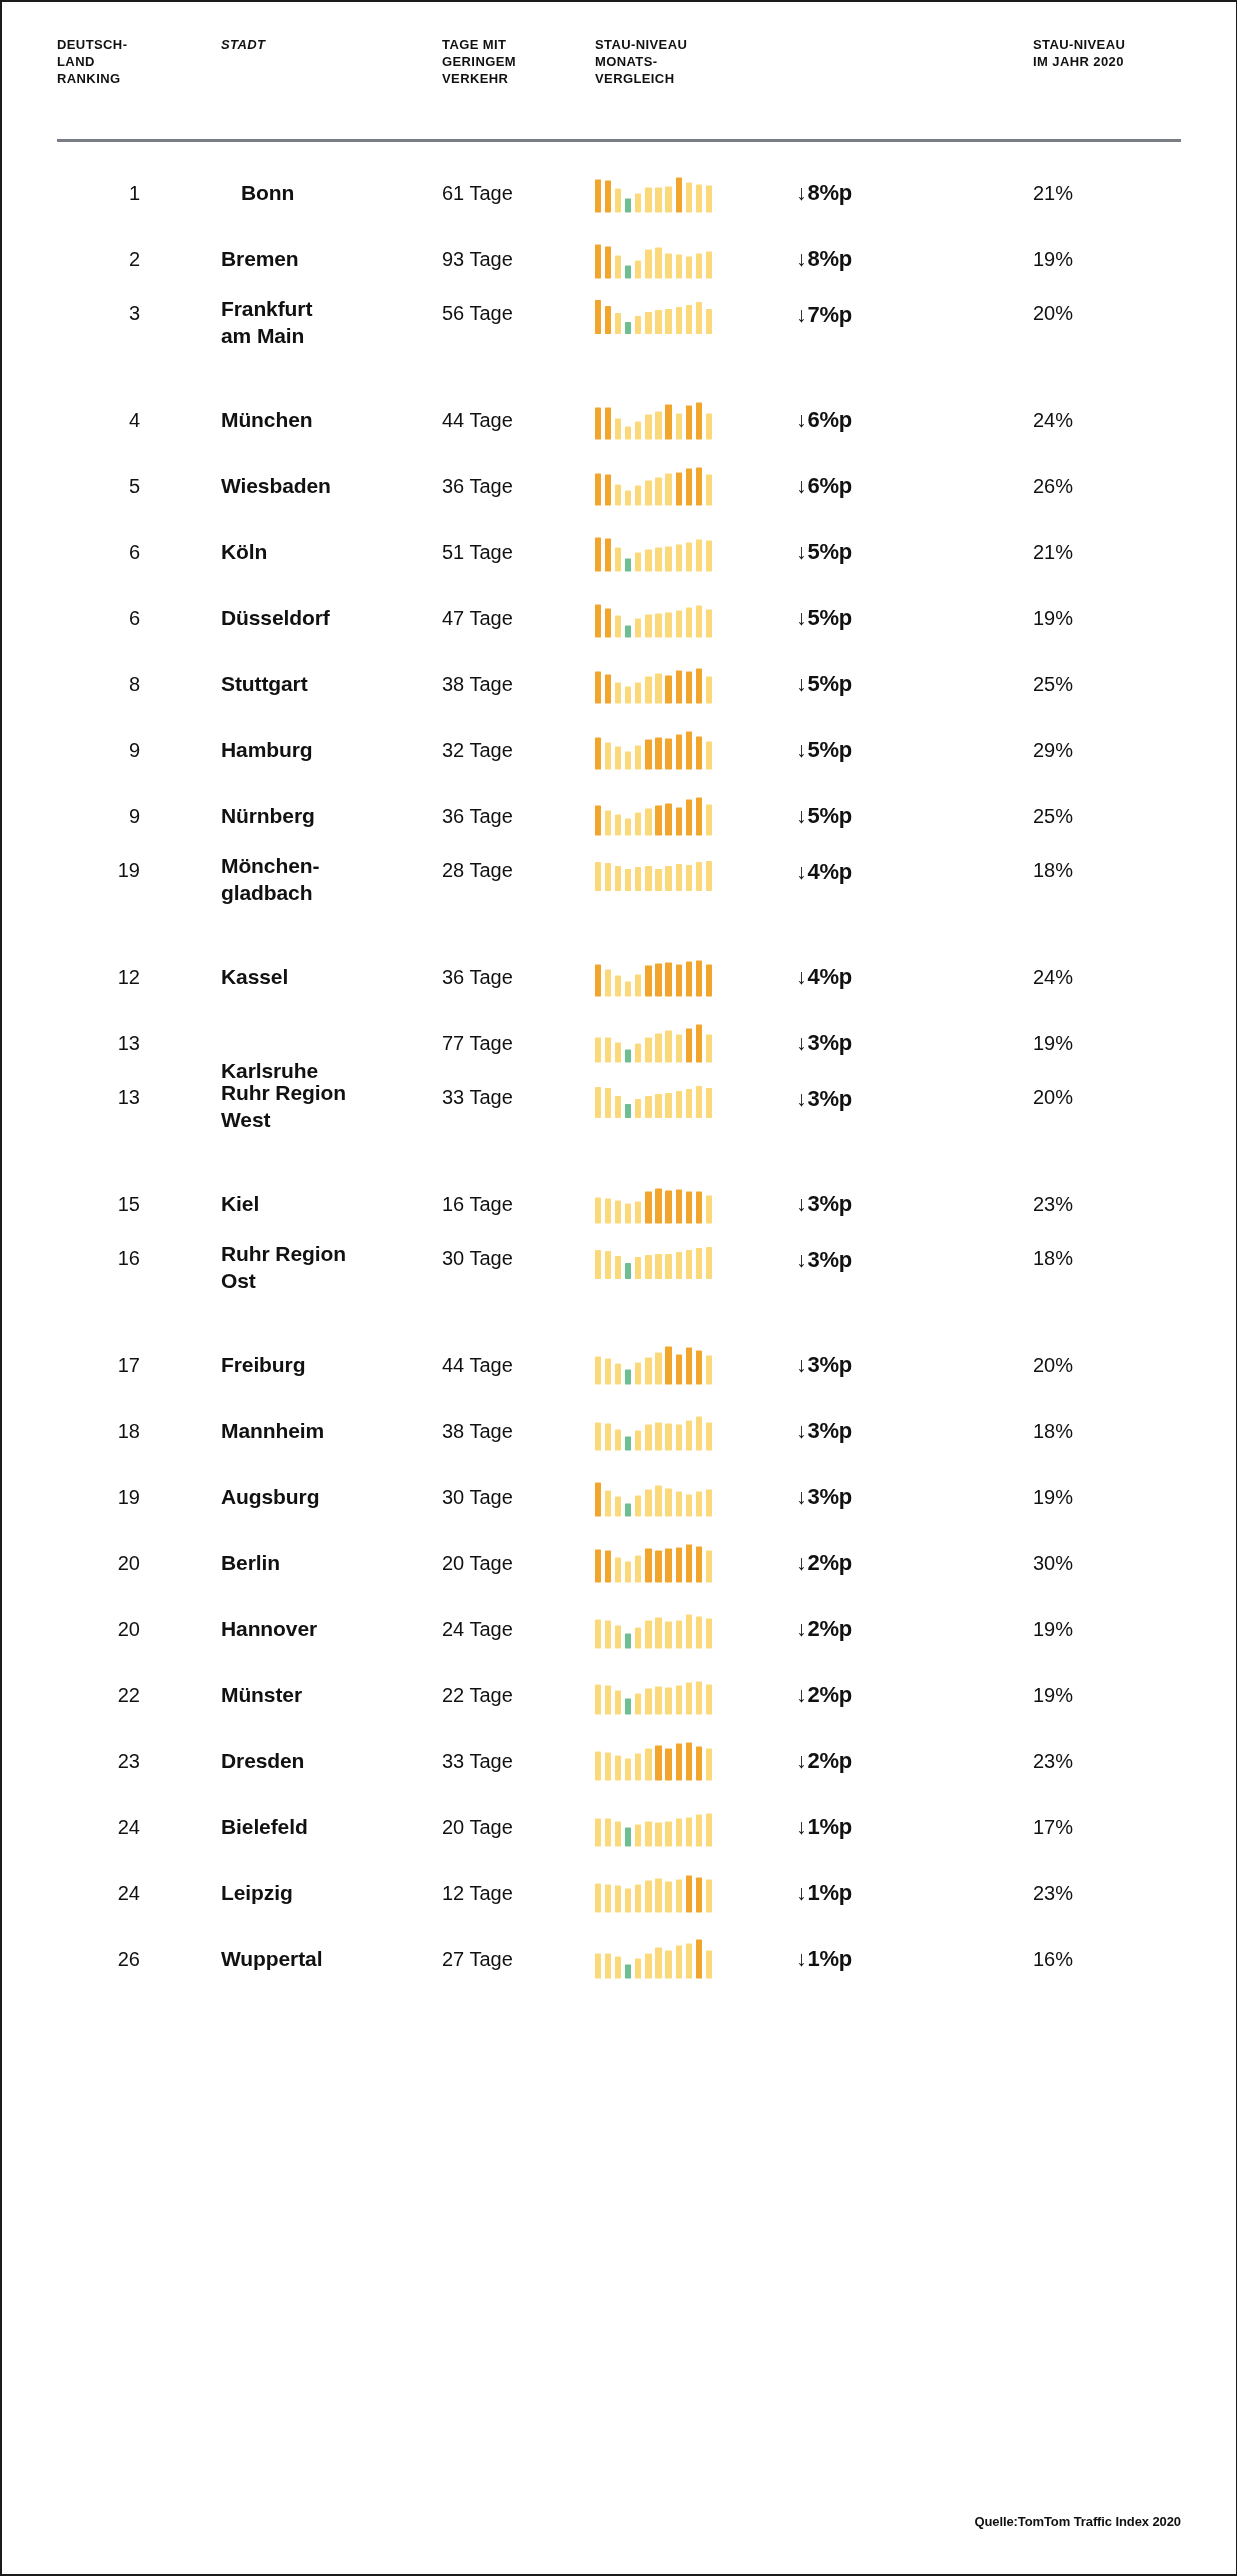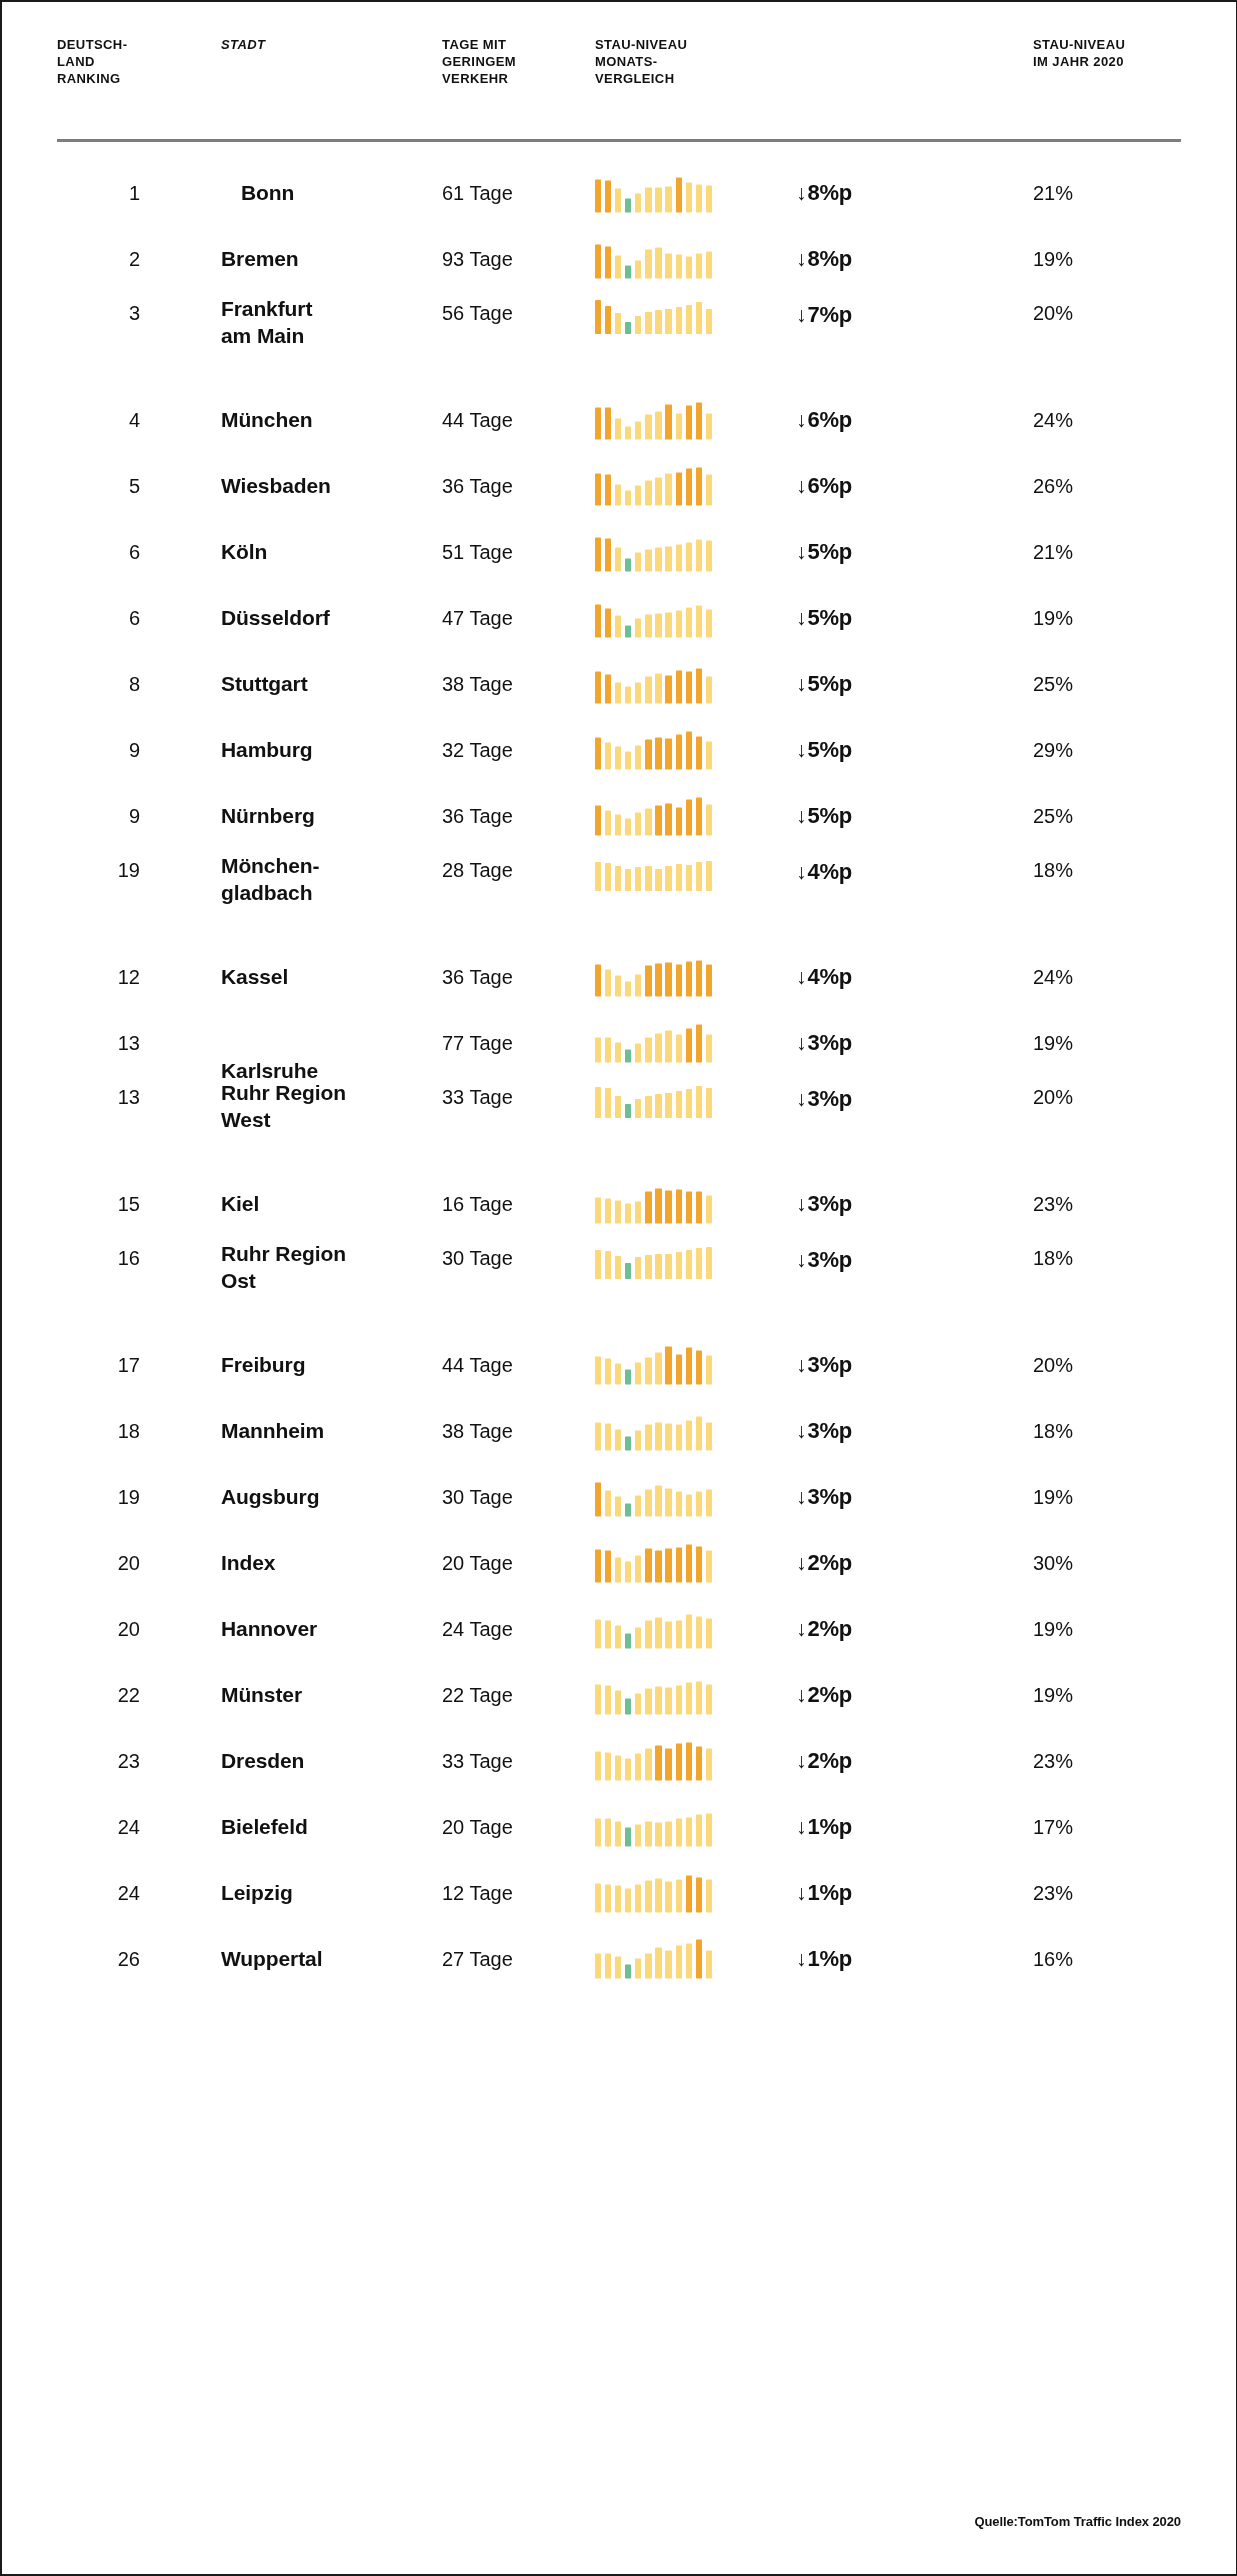--- a/index.html
+++ b/index.html
@@ -569,21 +569,21 @@
             <i style="height: 25px;"></i>
             <i style="height: 22.3px;"></i>
             <i style="height: 25.4px;"></i>
             <i style="height: 27px;"></i>
           </div>
           <div class="change vmid"><span class="arw">↓</span><span>3%p</span></div>
           <div class="level vmid">19%</div>
         </div>
         <div class="row" style="height: 66px;">
           <div class="rank vmid">20</div>
-          <div class="city vmid" style="white-space: pre-line;">Index</div>
+          <div class="city vmid" style="white-space: pre-line;">Berlin</div>
           <div class="days vmid">20 Tage</div>
           <div class="spark vmid">
             <i class="hi" style="height: 33px;"></i>
             <i class="hi" style="height: 32px;"></i>
             <i style="height: 25px;"></i>
             <i style="height: 21px;"></i>
             <i style="height: 27px;"></i>
             <i class="hi" style="height: 34px;"></i>
             <i class="hi" style="height: 32px;"></i>
             <i class="hi" style="height: 34px;"></i>

